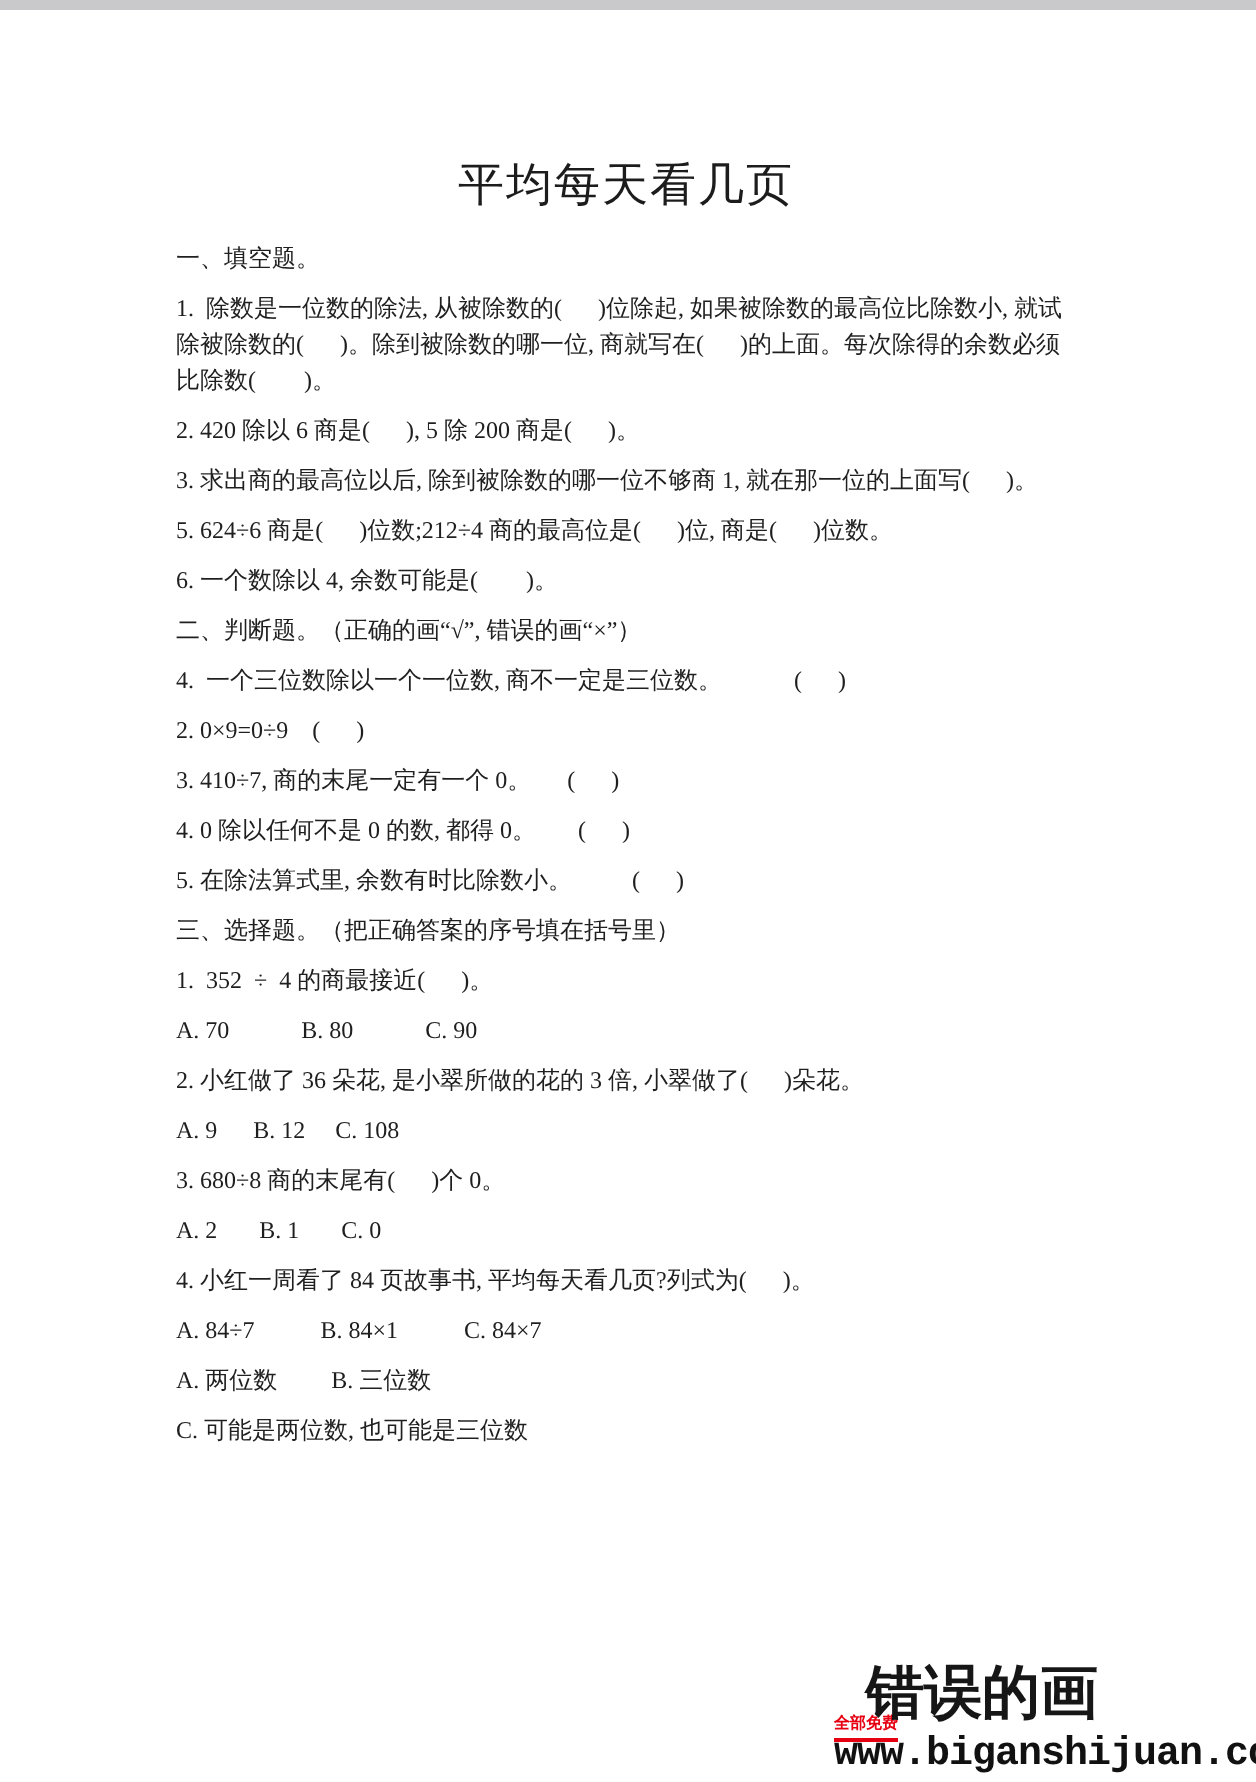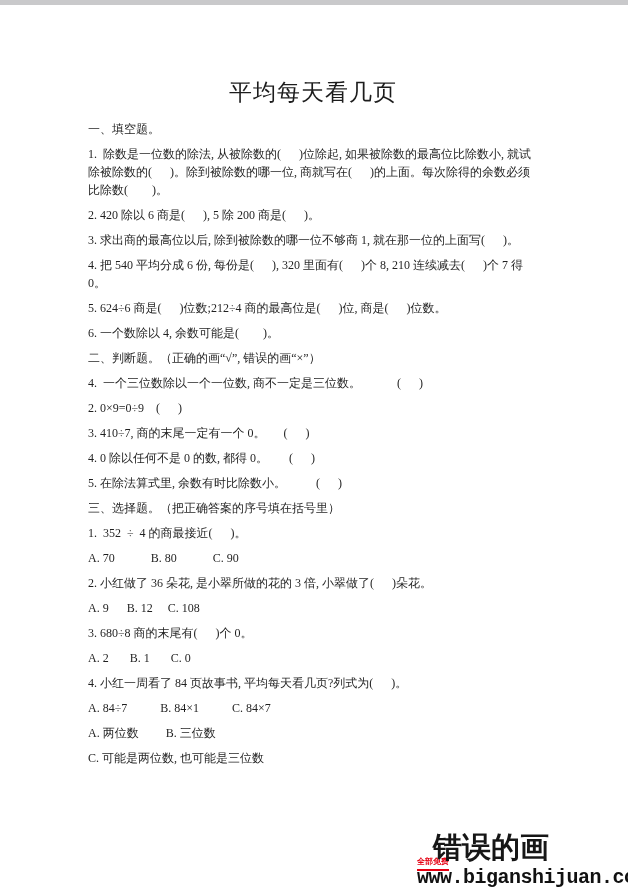--- a/index.html
+++ b/index.html
@@ -90,21 +90,20 @@
 <div class="top-bar"></div>
 
 <div class="doc">
   <h1>平均每天看几页</h1>
 
   <section>
     <p>一、填空题。</p>
     <p>1.  除数是一位数的除法, 从被除数的(      )位除起, 如果被除数的最高位比除数小, 就试除被除数的(      )。除到被除数的哪一位, 商就写在(      )的上面。每次除得的余数必须比除数(        )。</p>
     <p>2. 420 除以 6 商是(      ), 5 除 200 商是(      )。</p>
     <p>3. 求出商的最高位以后, 除到被除数的哪一位不够商 1, 就在那一位的上面写(      )。</p>
-    <p>4. 把 540 平均分成 6 份, 每份是(      ), 320 里面有(      )个 8, 210 连续减去(      )个 7 得 0。</p>
     <p>5. 624÷6 商是(      )位数;212÷4 商的最高位是(      )位, 商是(      )位数。</p>
     <p>6. 一个数除以 4, 余数可能是(        )。</p>
   </section>
 
   <section>
     <p>二、判断题。（正确的画“√”, 错误的画“×”）</p>
     <p>4.  一个三位数除以一个一位数, 商不一定是三位数。            (      )</p>
     <p>2. 0×9=0÷9    (      )</p>
     <p>3. 410÷7, 商的末尾一定有一个 0。      (      )</p>
     <p>4. 0 除以任何不是 0 的数, 都得 0。       (      )</p>

